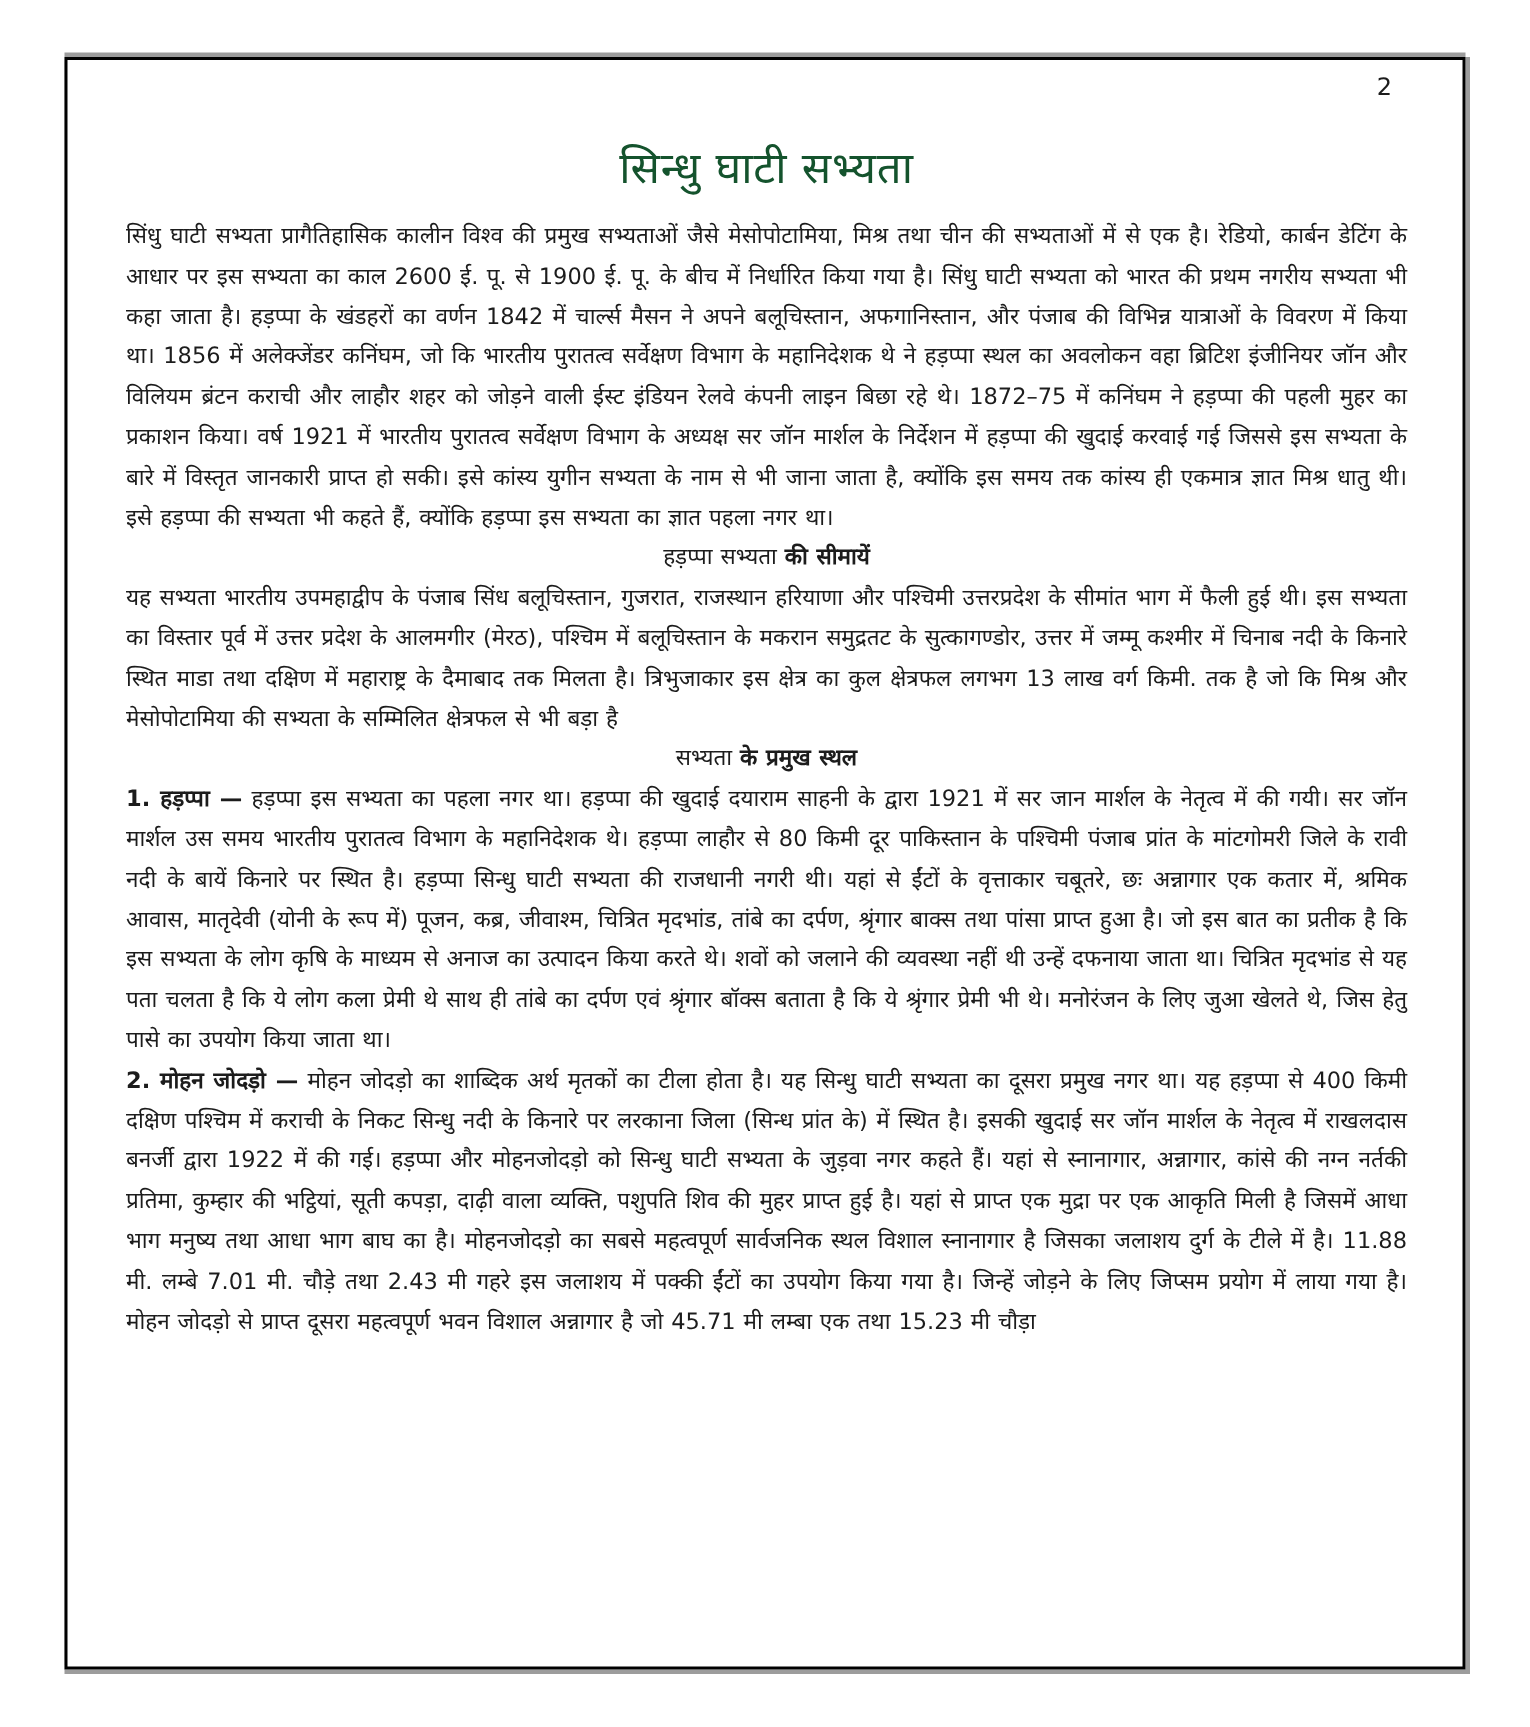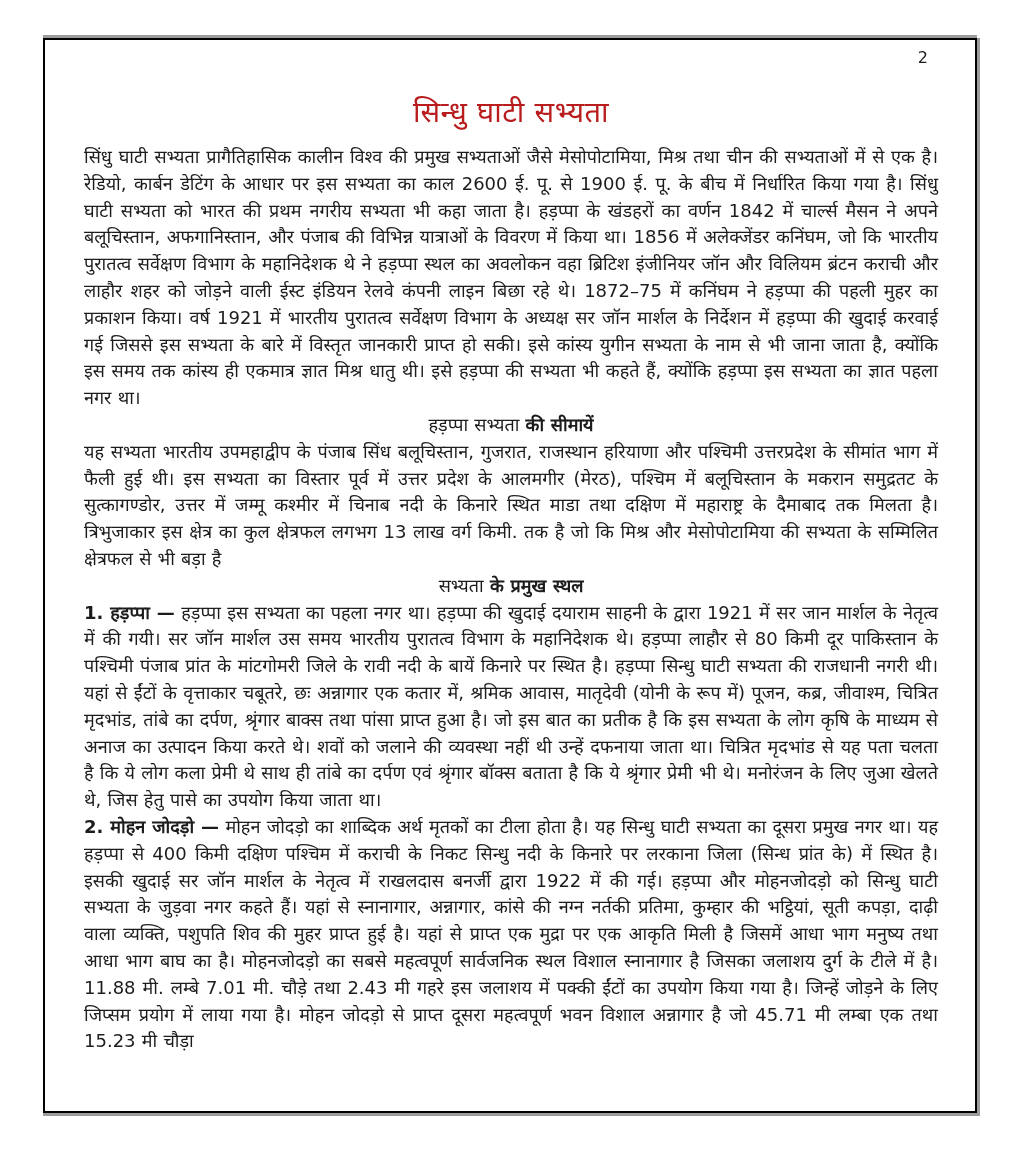--- a/index.html
+++ b/index.html
@@ -32,24 +32,24 @@
     padding-right: 10px;
     color: #1c1c1c;
   }
   .title {
     margin: 25px 0 13px 0;
     text-align: center;
     font-size: 29px;
     line-height: 38px;
     font-weight: normal;
     letter-spacing: 0.5px;
-    color: #b91c1c;
+    color: #14532d;
   }
   .body-text, .heading-line, .site-item {
-    font-size: 18px;
+    font-size: 15px;
     line-height: 26.8px;
     margin: 0;
     text-align: justify;
     color: #1c1c1c;
     word-spacing: 0.5px;
   }
   .heading-line { text-align: center; }
   .bold { font-weight: bold; }
   .leader { font-weight: bold; }
 </style>

